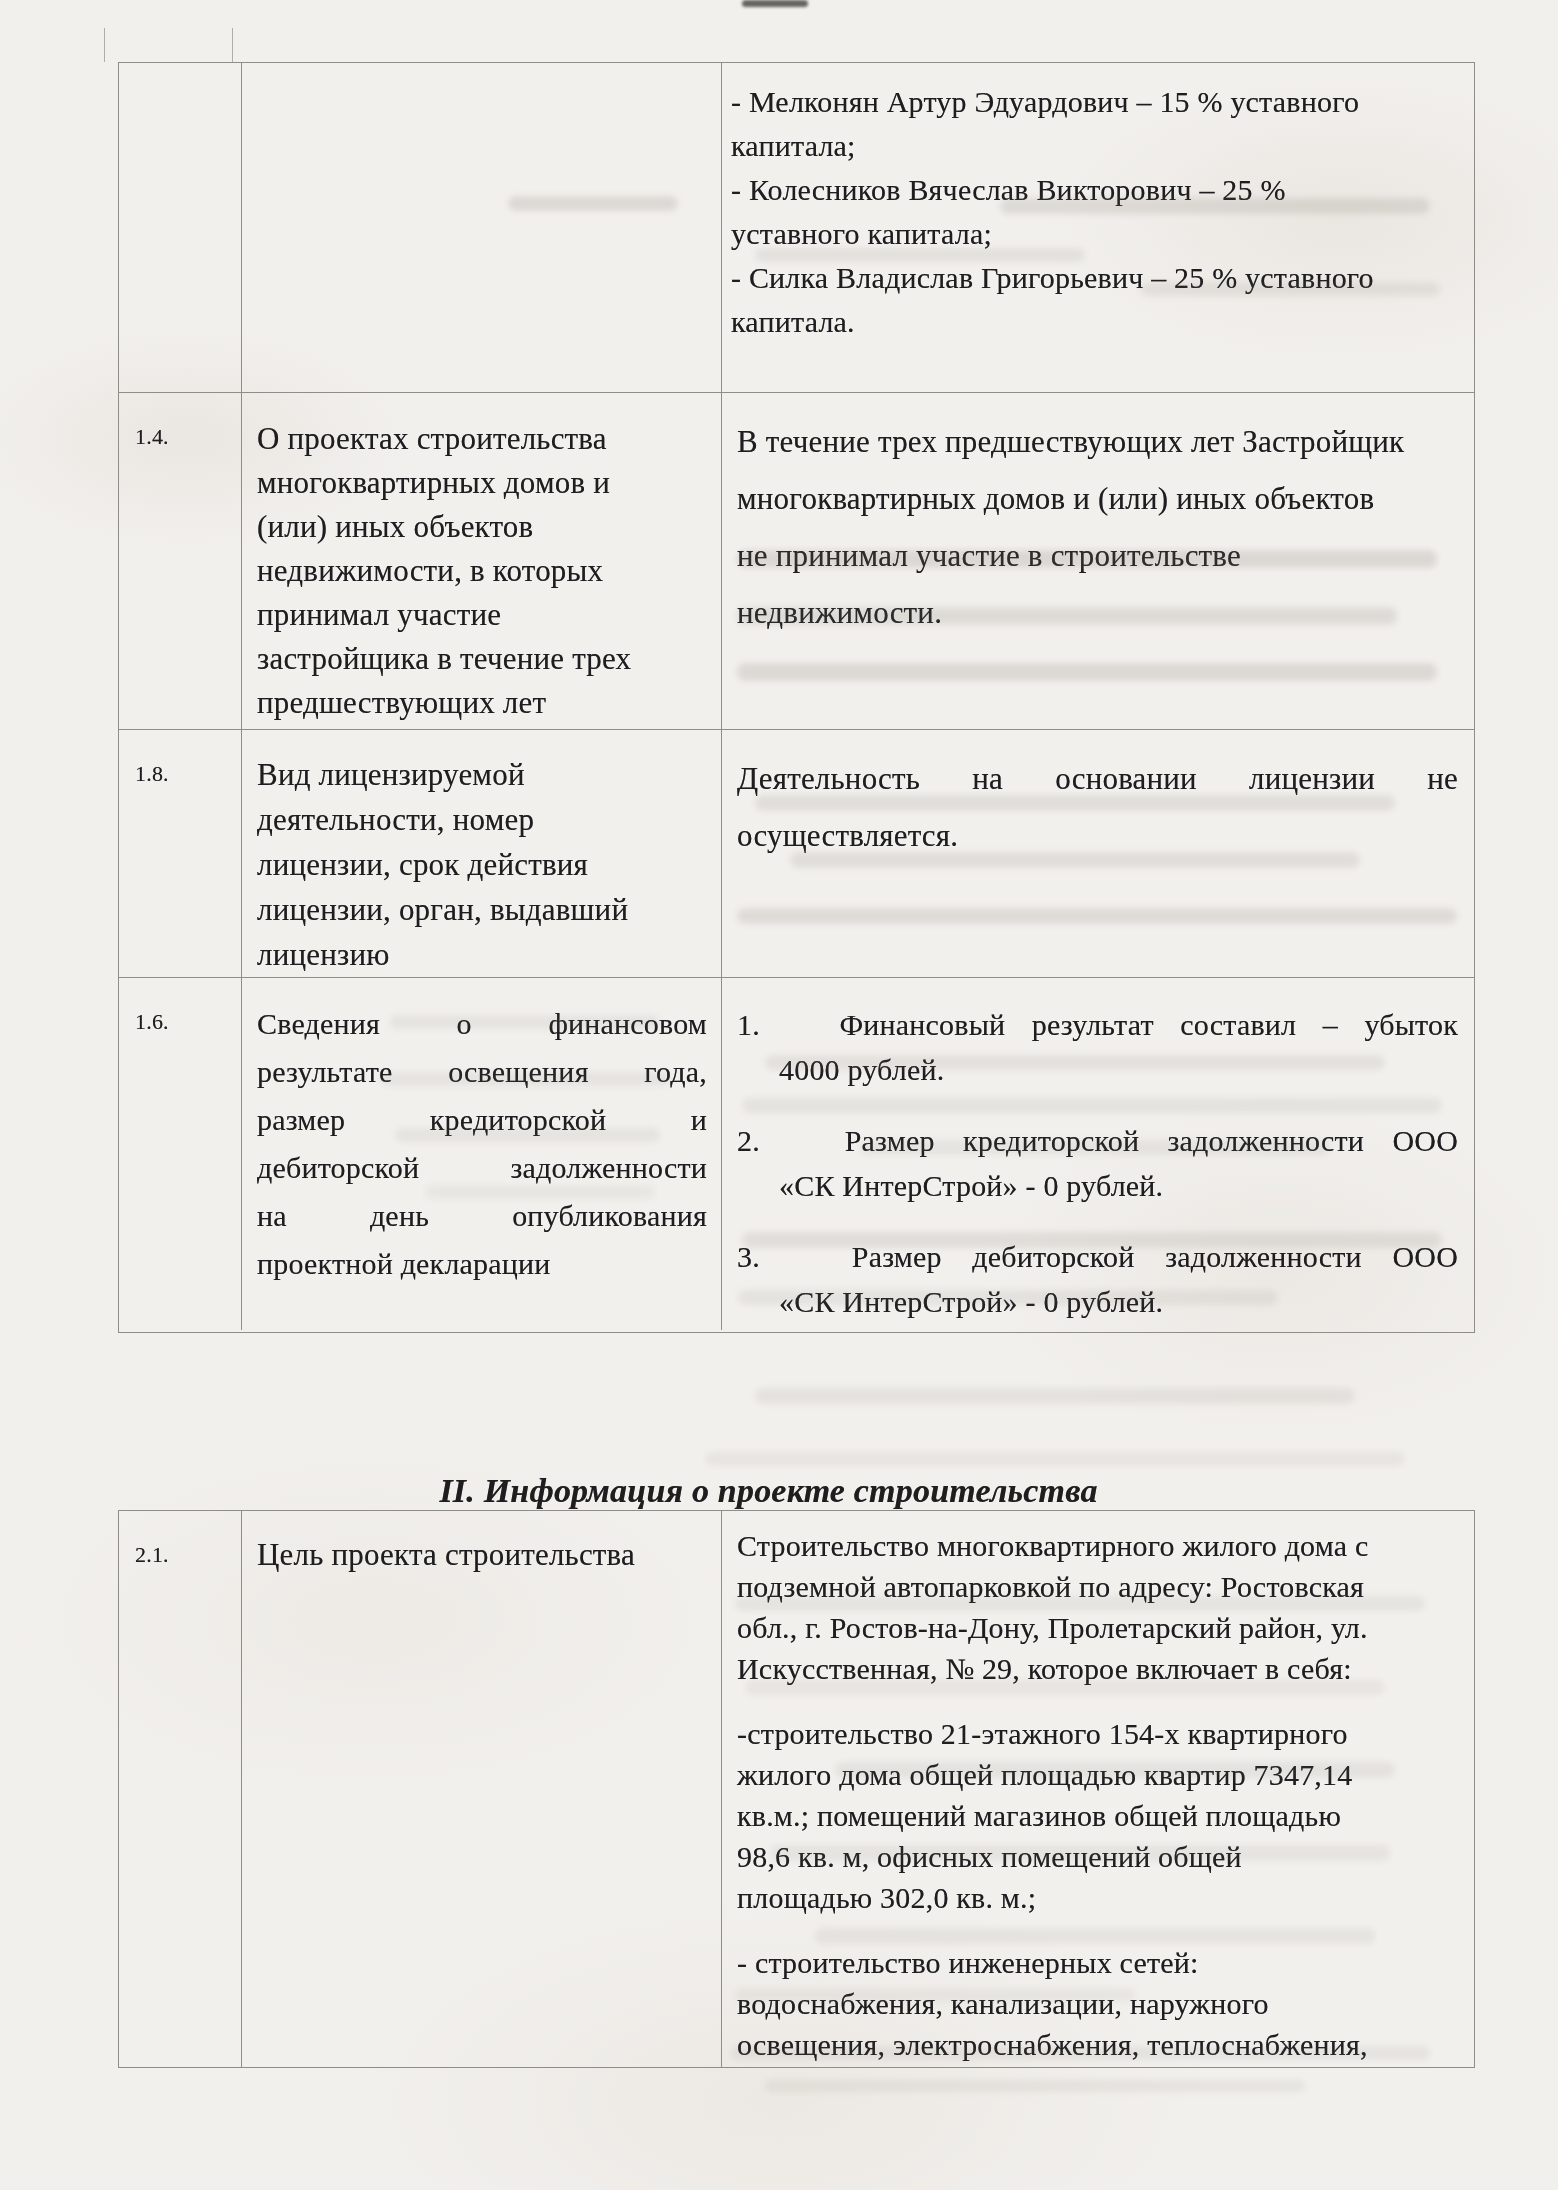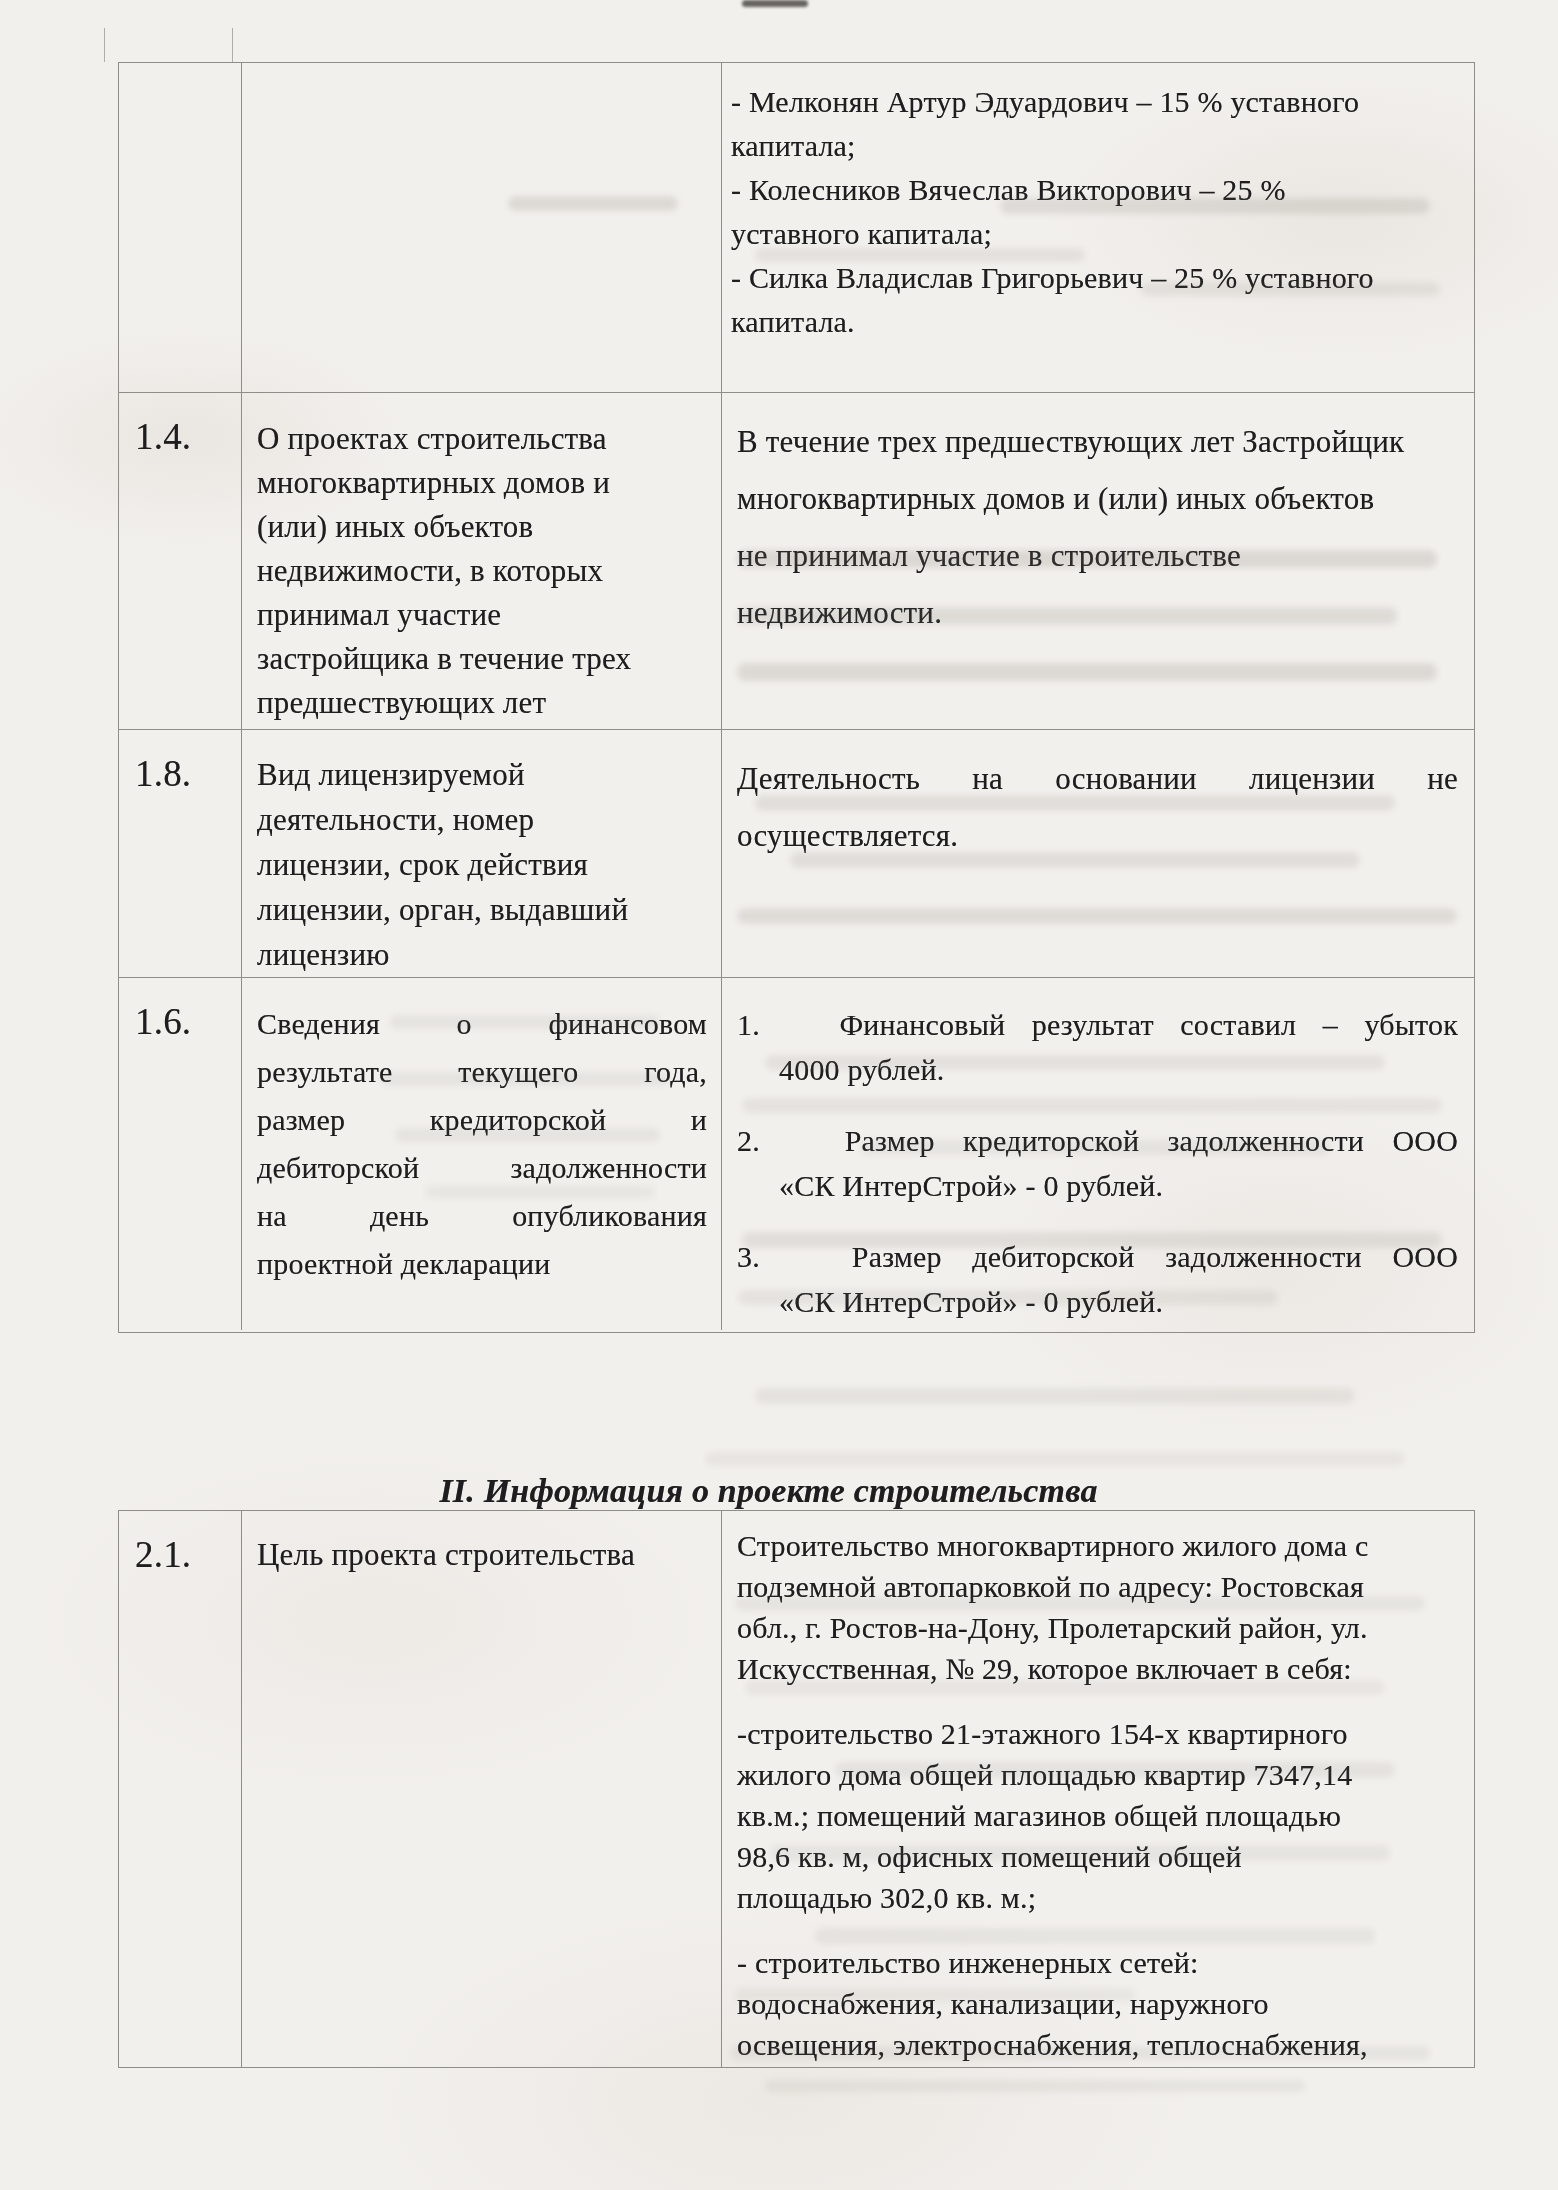--- a/index.html
+++ b/index.html
@@ -31,21 +31,21 @@
     border:1px solid var(--line);
     box-sizing:border-box;
     background:transparent;
   }
   .tbl-upper{top:62px;height:1271px;}
   .tbl-lower{top:1510px;height:558px;}
   .trow{display:grid;grid-template-columns:122px 480px 755px;box-sizing:border-box;overflow:hidden;}
   .trow + .trow{border-top:1px solid var(--line);}
   .c{box-sizing:border-box;overflow:hidden;}
   .c + .c{border-left:1px solid var(--line);}
-  .c1{font-size:37px;padding:24px 0 0 16px;line-height:40px;}
+  .c1{font-size:22px;padding:24px 0 0 16px;line-height:40px;}
 
   
   .r-share .c3{font-size:30px;line-height:44px;padding:17px 12px 0 9px;}
   .r14 .c2{font-size:31px;line-height:44px;padding:24px 10px 0 15px;}
   .r14 .c3{font-size:31px;line-height:57px;padding:20px 16px 0 15px;}
   .r15 .c2{font-size:31px;line-height:45px;padding:22px 10px 0 15px;}
   .r15 .c3{font-size:31px;line-height:57px;padding:20px 18px 0 15px;}
   .r16 .c2{font-size:30px;line-height:48px;padding:22px 14px 0 15px;}
   .r16 .c3{font-size:30px;line-height:45px;padding:24px 18px 0 15px;}
   .r16 .item + .item{margin-top:26px;}
@@ -137,21 +137,21 @@
       <div class="c c3">
           <div class="jl">Деятельность на основании лицензии не</div>
           <div class="ln">осуществляется.</div>
         </div>
     </div>
 
     <div class="trow r16" style="height:353px;">
       <div class="c c1">1.6.</div>
       <div class="c c2">
           <div class="jl">Сведения о финансовом</div>
-          <div class="jl">результате текущего года,</div>
+          <div class="jl">результате освещения года,</div>
           <div class="jl">размер кредиторской и</div>
           <div class="jl">дебиторской задолженности</div>
           <div class="jl">на день опубликования</div>
           <div class="ln">проектной декларации</div>
         </div>
       <div class="c c3">
         <div class="item">
             <div class="jl">1.&nbsp;&nbsp; Финансовый результат составил – убыток</div>
             <div class="cont">4000 рублей.</div>
           </div>

